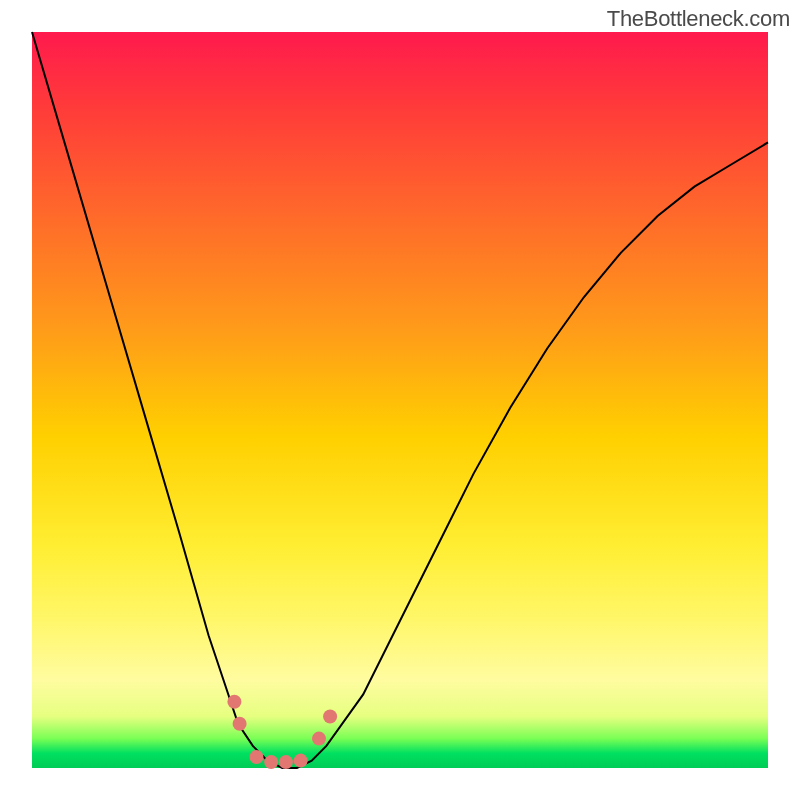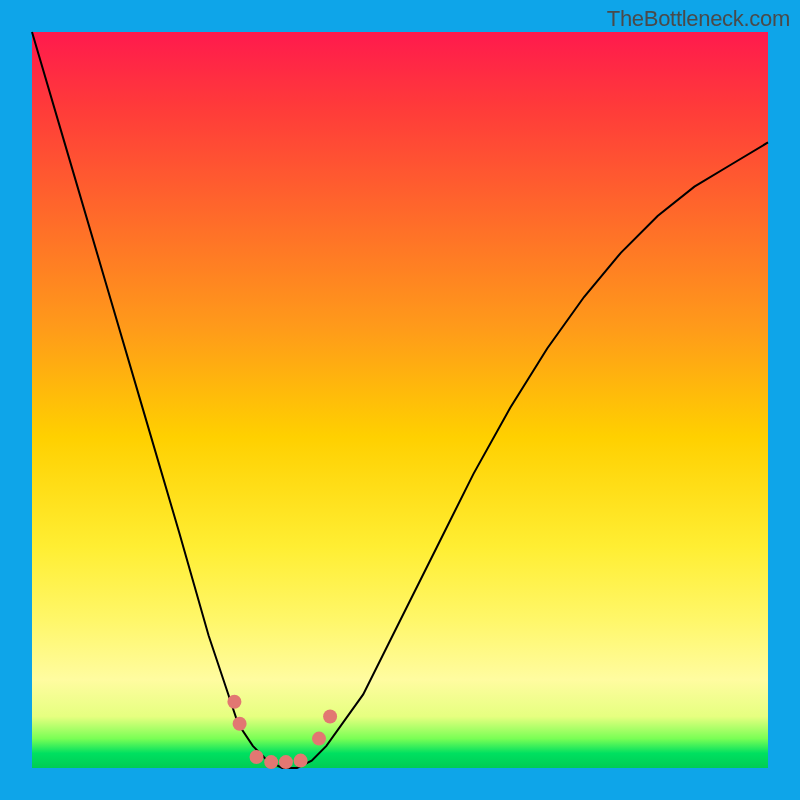--- a/index.html
+++ b/index.html
@@ -10,21 +10,21 @@
     background: #000;
     overflow: hidden;
     font-family: Arial, Helvetica, sans-serif;
   }
   .frame {
     position: absolute;
     left: 0;
     top: 0;
     width: 800px;
     height: 800px;
-    background: #0ea5e9;
+    background: #ffffff;
   }
   .plot-area {
     position: absolute;
     
     left: 32px;
     top: 32px;
     width: 736px;
     height: 736px;
     
     background: linear-gradient(

